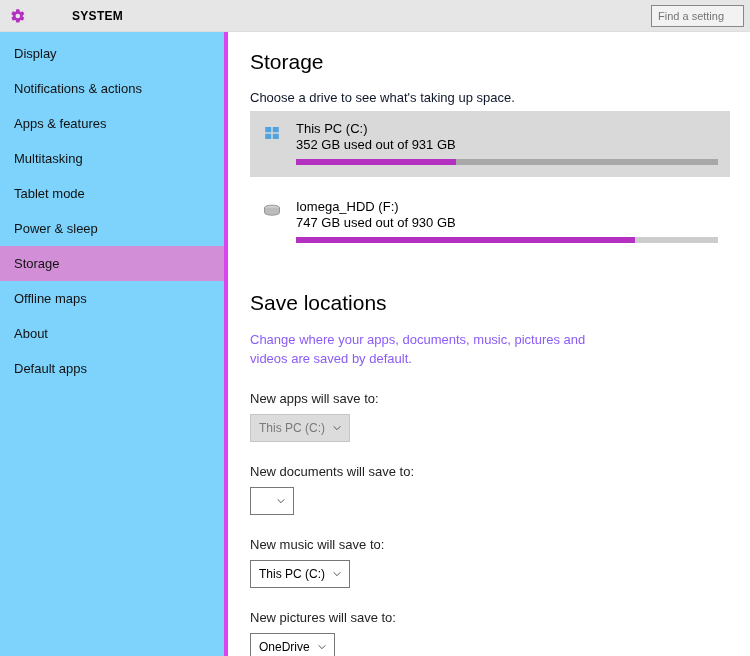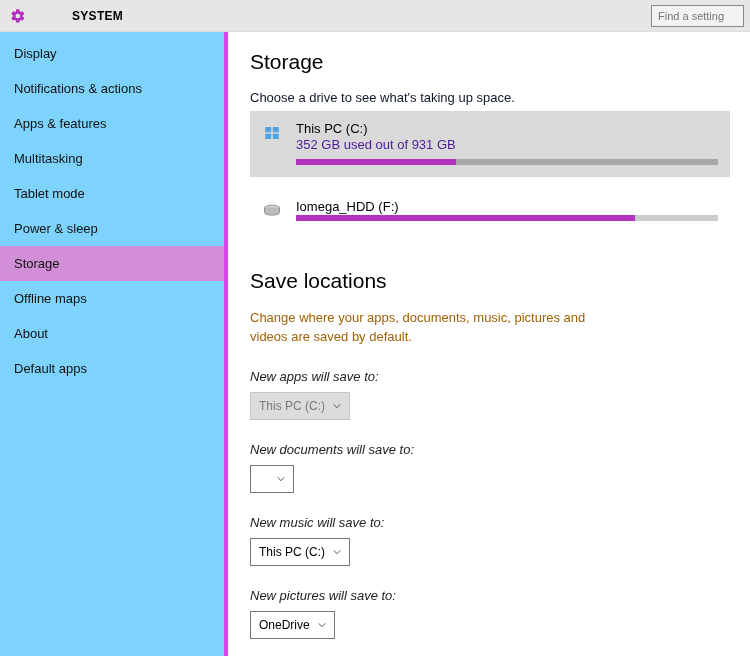--- a/index.html
+++ b/index.html
@@ -78,37 +78,37 @@
   .drive.selected {
     background: #d9d9d9;
   }
   .drive-icon {
     width: 20px; height: 20px;
     margin-top: 2px;
     display: inline-flex; align-items: center; justify-content: center;
   }
   .drive-info { flex: 1; }
   .drive-name { font-size: 13px; margin-bottom: 1px; }
-  .drive-usage { font-size: 13px; margin-bottom: 7px; color: #4c1d95; }
+  .drive-usage { font-size: 13px; margin-bottom: 7px; color: #000000; }
   .bar {
     width: 100%;
     height: 6px;
     background: #a8a8a8;
     position: relative;
   }
   .drive:not(.selected) .bar { background: #ccc; }
   .bar-fill {
     position: absolute;
     left: 0; top: 0; bottom: 0;
     background: #b430c0;
   }
   .section-title { font-size: 21px; font-weight: 400; margin-top: 36px; margin-bottom: 16px; }
-  .section-desc { font-size: 13px; color: #a16207; line-height: 1.45; margin-bottom: 22px; max-width: 360px; }
+  .section-desc { font-size: 13px; color: #8b5cf6; line-height: 1.45; margin-bottom: 22px; max-width: 360px; }
   .save-row { margin-bottom: 22px; }
-  .save-label { font-size: 13px; margin-bottom: 8px; color: #222; font-style: italic; }
+  .save-label { font-size: 13px; margin-bottom: 8px; color: #222; }
   .select {
     display: inline-flex;
     align-items: center;
     border: 1px solid #777;
     height: 28px;
     min-width: 44px;
     padding: 0 24px 0 8px;
     position: relative;
     font-size: 12px;
     background: #fff;
@@ -183,20 +183,21 @@
         </div>
         <div class="drive">
           <span class="drive-icon">
             <svg width="20" height="14" viewBox="0 0 24 16">
               <ellipse cx="12" cy="4" rx="9" ry="3" fill="#d0d0d0" stroke="#888"></ellipse>
               <path d="M3 4v6c0 1.66 4.03 3 9 3s9-1.34 9-3V4" fill="#bcbcbc" stroke="#888"></path>
             </svg>
           </span>
           <div class="drive-info">
             <div class="drive-name">Iomega_HDD (F:)</div>
+            <div class="drive-usage">747 GB used out of 930 GB</div>
             <div class="bar">
               <div class="bar-fill" style="width:80.3%"></div>
             </div>
           </div>
         </div>
       </div>
 
     <div class="section-title">Save locations</div>
     <div class="section-desc">Change where your apps, documents, music, pictures and videos are saved by default.</div>
 

